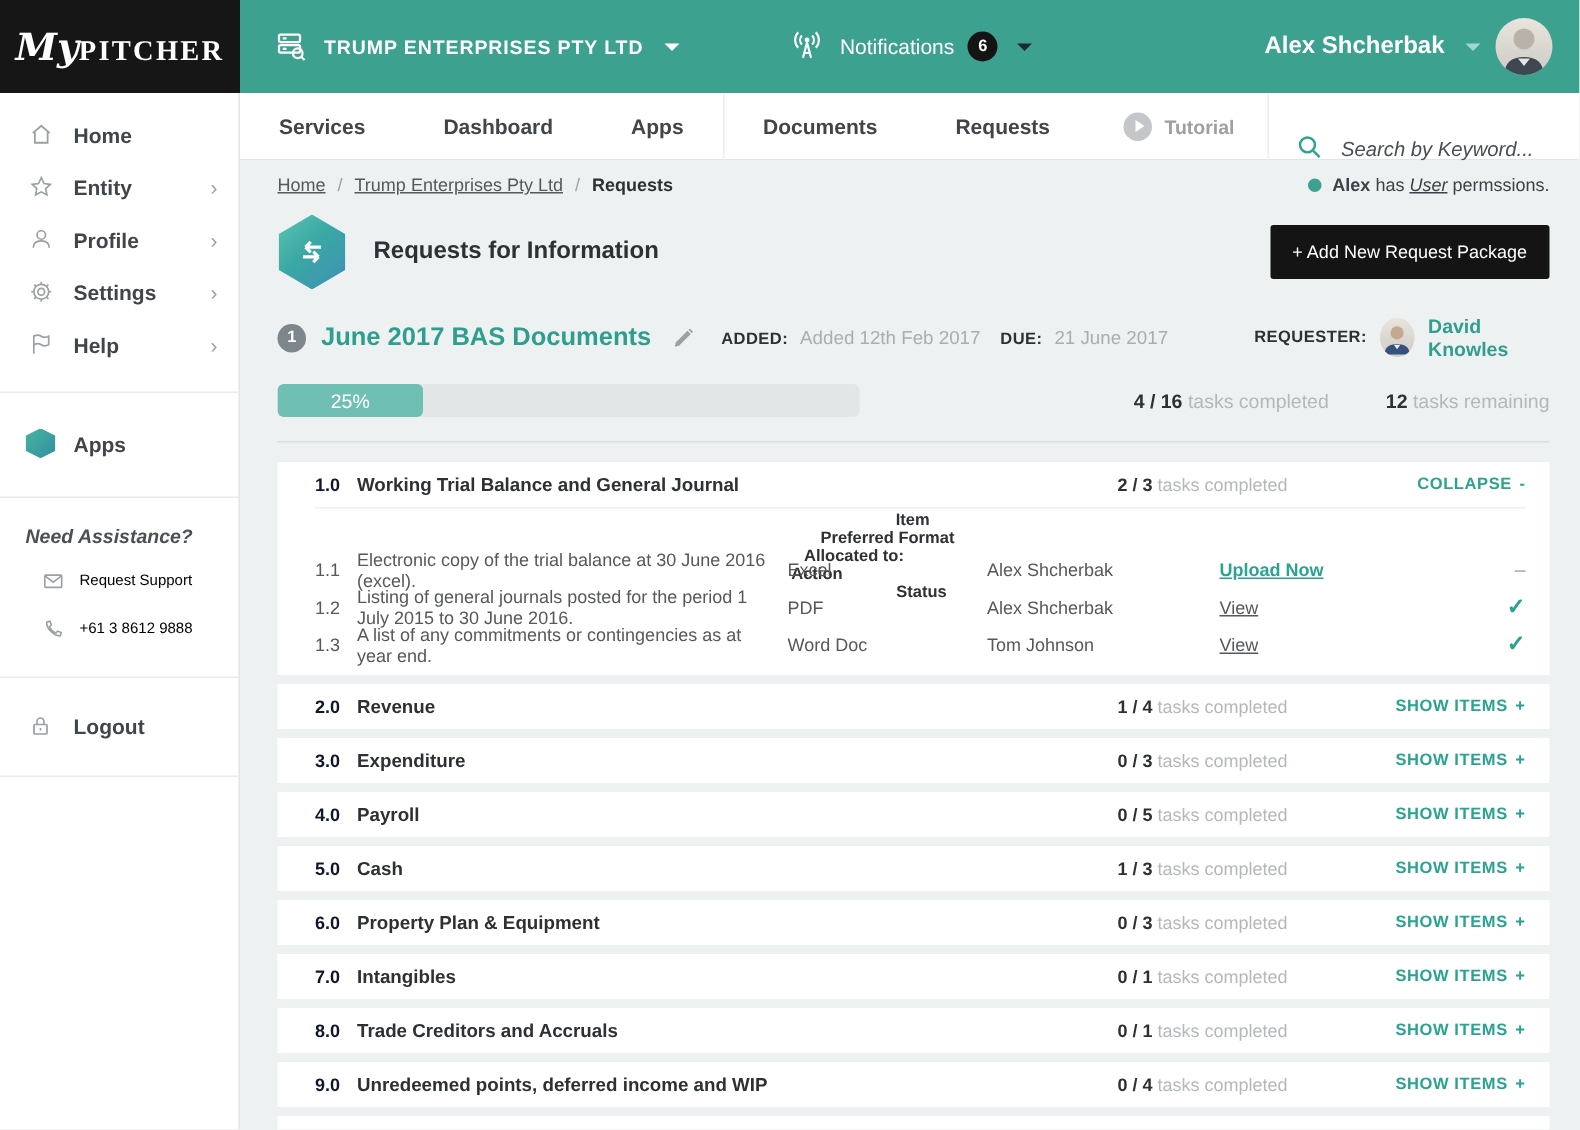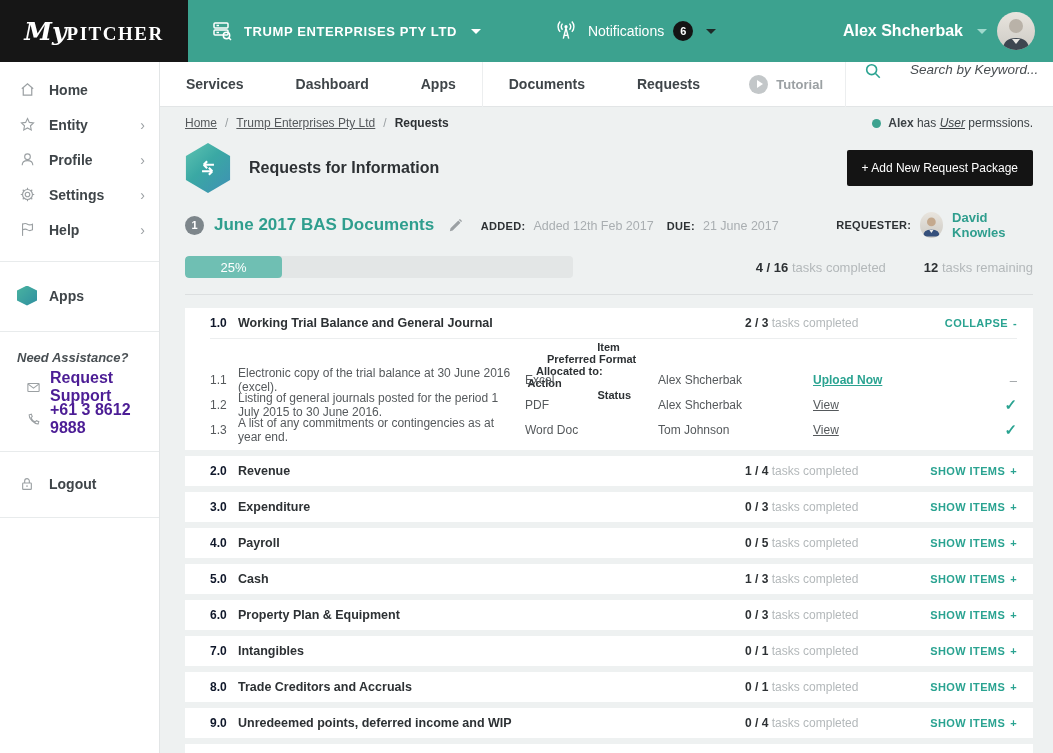--- a/index.html
+++ b/index.html
@@ -2,21 +2,21 @@
 <html><head>
 <meta charset="utf-8">
 <style>
   * { margin:0; padding:0; box-sizing:border-box; }
   html,body { width:1053px; height:753px; overflow:hidden; }
   body { font-family:"Liberation Sans", sans-serif; background:#eef1f1; color:#3c4246; position:relative; }
   svg { display:block; }
 
   
   .topbar { position:absolute; top:0; left:0; width:1053px; height:62px; background:#3ca28f; display:flex; }
-  .logo-box { width:188px; height:62px; background:#161616; display:flex; align-items:center; justify-content:center; }
+  .logo-box { width:160px; height:62px; background:#161616; display:flex; align-items:center; justify-content:center; }
   .logo { color:#fff; white-space:nowrap; }
   .logo .script { font-family:"DejaVu Serif", serif; font-style:italic; font-size:25px; font-weight:bold; }
   .logo .caps { font-family:"Liberation Serif", serif; font-size:19px; font-weight:bold; letter-spacing:1.5px; }
   .topbar-main { flex:1; display:flex; align-items:center; padding:0 18px 0 22px; }
   .entity-group { display:flex; align-items:center; gap:10px; cursor:pointer; }
   .entity-name { color:#fff; font-size:13px; font-weight:bold; letter-spacing:.6px; }
   .caret { width:0; height:0; border-left:5px solid transparent; border-right:5px solid transparent; border-top:5px solid #fff; margin-left:4px; }
   .notif-group { display:flex; align-items:center; gap:9px; margin-left:72px; cursor:pointer; }
   .notif-label { color:#fff; font-size:14px; }
   .notif-badge { background:#141414; color:#fff; font-size:11px; font-weight:bold; min-width:20px; height:20px; border-radius:10px; display:flex; align-items:center; justify-content:center; }
@@ -29,38 +29,38 @@
   .avatar.sm { width:26px; height:26px; }
 
   
   .navbar { position:absolute; top:62px; left:160px; width:893px; height:45px; background:#fff; border-bottom:1px solid #e2e5e6; display:flex; align-items:center; }
   .nav-item { font-size:14px; font-weight:bold; color:#3f4549; padding:0 26px; cursor:pointer; line-height:44px; }
   .nav-divider { width:1px; height:45px; background:#eceeef; }
   .tutorial-group { display:flex; align-items:center; gap:8px; margin-left:auto; padding-right:22px; cursor:pointer; }
   .play-circle { width:19px; height:19px; border-radius:50%; background:#c3c7c9; display:flex; align-items:center; justify-content:center; }
   .play-tri { width:0; height:0; border-top:4px solid transparent; border-bottom:4px solid transparent; border-left:6px solid #fff; margin-left:2px; }
   .tutorial-label { font-size:13px; font-weight:bold; color:#9ba0a3; }
-  .search-group { display:flex; align-items:flex-start; gap:28px; border-left:1px solid #eceeef; height:45px; padding:0 14px 0 18px; width:208px; }
+  .search-group { display:flex; align-items:flex-end; gap:12px; border-left:1px solid #eceeef; height:45px; padding:0 14px 0 18px; width:208px; }
   .search-input { border:none; outline:none; font-family:"Liberation Sans", sans-serif; font-style:italic; font-size:13.5px; color:#3c4246; width:150px; background:transparent; }
   .search-input::placeholder { color:#494e52; opacity:1; }
 
   
   .sidebar { position:absolute; top:62px; left:0; width:160px; height:691px; background:#fff; border-right:1px solid #e2e5e6; }
   .side-item { display:flex; align-items:center; height:35px; padding:0 14px 0 17px; cursor:pointer; }
   .side-item .icon { width:20px; display:flex; justify-content:center; margin-right:12px; color:#9ba0a3; }
   .side-label { font-size:14px; font-weight:bold; color:#3f4549; flex:1; }
   .side-chevron { color:#9ba0a3; font-size:14px; }
   .side-group-top { padding:10px 0 14px; border-bottom:1px solid #e8ebec; }
   .side-group-apps { padding:16px 0 18px; border-bottom:1px solid #e8ebec; }
   .hexagon { width:20px; height:20px; background:linear-gradient(135deg,#49b3a0 0%,#2f8fa0 100%); clip-path:polygon(50% 0%,100% 25%,100% 75%,50% 100%,0% 75%,0% 25%); }
   .assist-group { padding:18px 0 16px; border-bottom:1px solid #e8ebec; }
   .assist-title { font-size:13px; font-weight:bold; font-style:italic; color:#4a5054; padding:0 17px 6px; }
   .assist-item { display:flex; align-items:center; height:32px; padding:0 14px 0 26px; cursor:pointer; }
   .assist-item .icon { width:18px; display:flex; justify-content:center; margin-right:9px; color:#9ba0a3; }
-  .assist-label { font-size:16px; font-weight:bold; color:#4c1d95; }
+  .assist-label { font-size:10px; font-weight:normal; color:#000000; }
   .logout-group { padding:14px 0 16px; border-bottom:1px solid #e8ebec; }
 
   
   .main { position:absolute; top:108px; left:160px; width:893px; padding:0 20px 0 25px; }
   .crumb-row { display:flex; align-items:center; height:30px; font-size:12px; }
   .crumb-link { color:#55595c; text-decoration:underline; cursor:pointer; }
   .crumb-sep { color:#9ba0a3; margin:0 8px; }
   .crumb-current { color:#2d3134; font-weight:bold; }
   .perm-note { margin-left:auto; display:flex; align-items:center; gap:7px; font-size:12px; color:#3c4246; }
   .perm-dot { width:9px; height:9px; border-radius:50%; background:#3ca28f; }

